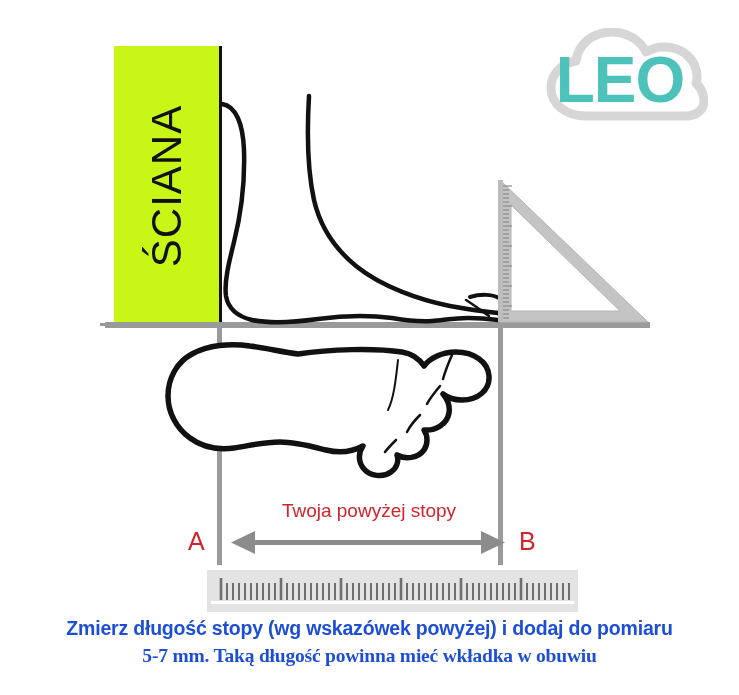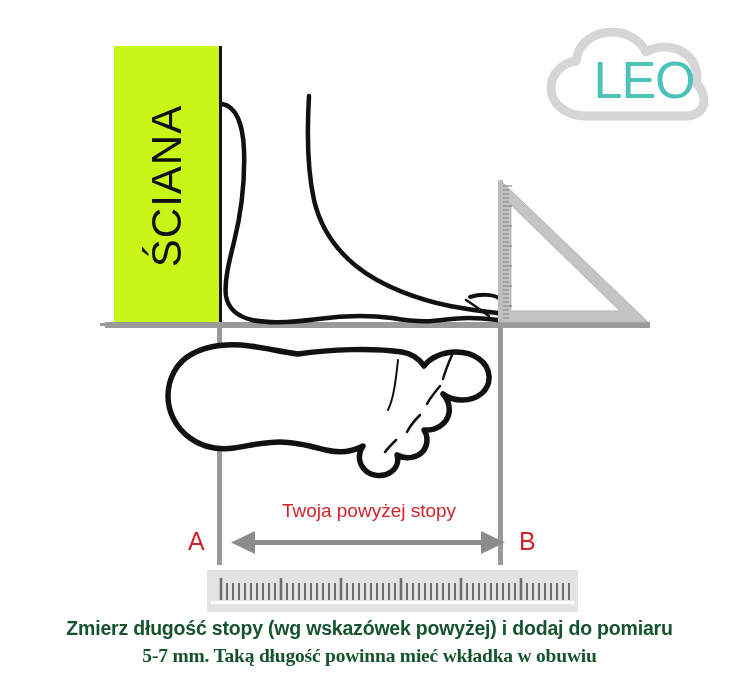--- a/index.html
+++ b/index.html
@@ -72,47 +72,47 @@
     font-size: 19px;
     color: #d0242c;
     font-family: "Liberation Sans", sans-serif;
   }
   .caption {
     position: absolute;
     left: 0;
     top: 614px;
     width: 739px;
     text-align: center;
-    color: #14532d;
+    color: #1d4ed8;
     font-family: "Liberation Sans", sans-serif;
     font-weight: bold;
     font-size: 19.5px;
     line-height: 28px;
     letter-spacing: -0.2px;
   }
   .caption .line2 { display: block; font-family: Liberation Serif, serif; }
   .logo {
     position: absolute;
     left: 540px;
     top: 28px;
     width: 168px;
     height: 96px;
   }
   .logo-text {
     position: absolute;
-    left: 560px;
+    left: 536px;
     top: 28px;
     width: 168px;
     height: 96px;
     display: flex;
     align-items: center;
     justify-content: center;
     font-family: "Liberation Sans", sans-serif;
-    font-weight: normal;
-    font-size: 52px;
+    font-weight: bold;
+    font-size: 64px;
     color: #4cc2bb;
     letter-spacing: -1px;
     padding-top: 8px;
     box-sizing: border-box;
   }
 </style>
 </head>
 <body>
 
 <div id="page">

